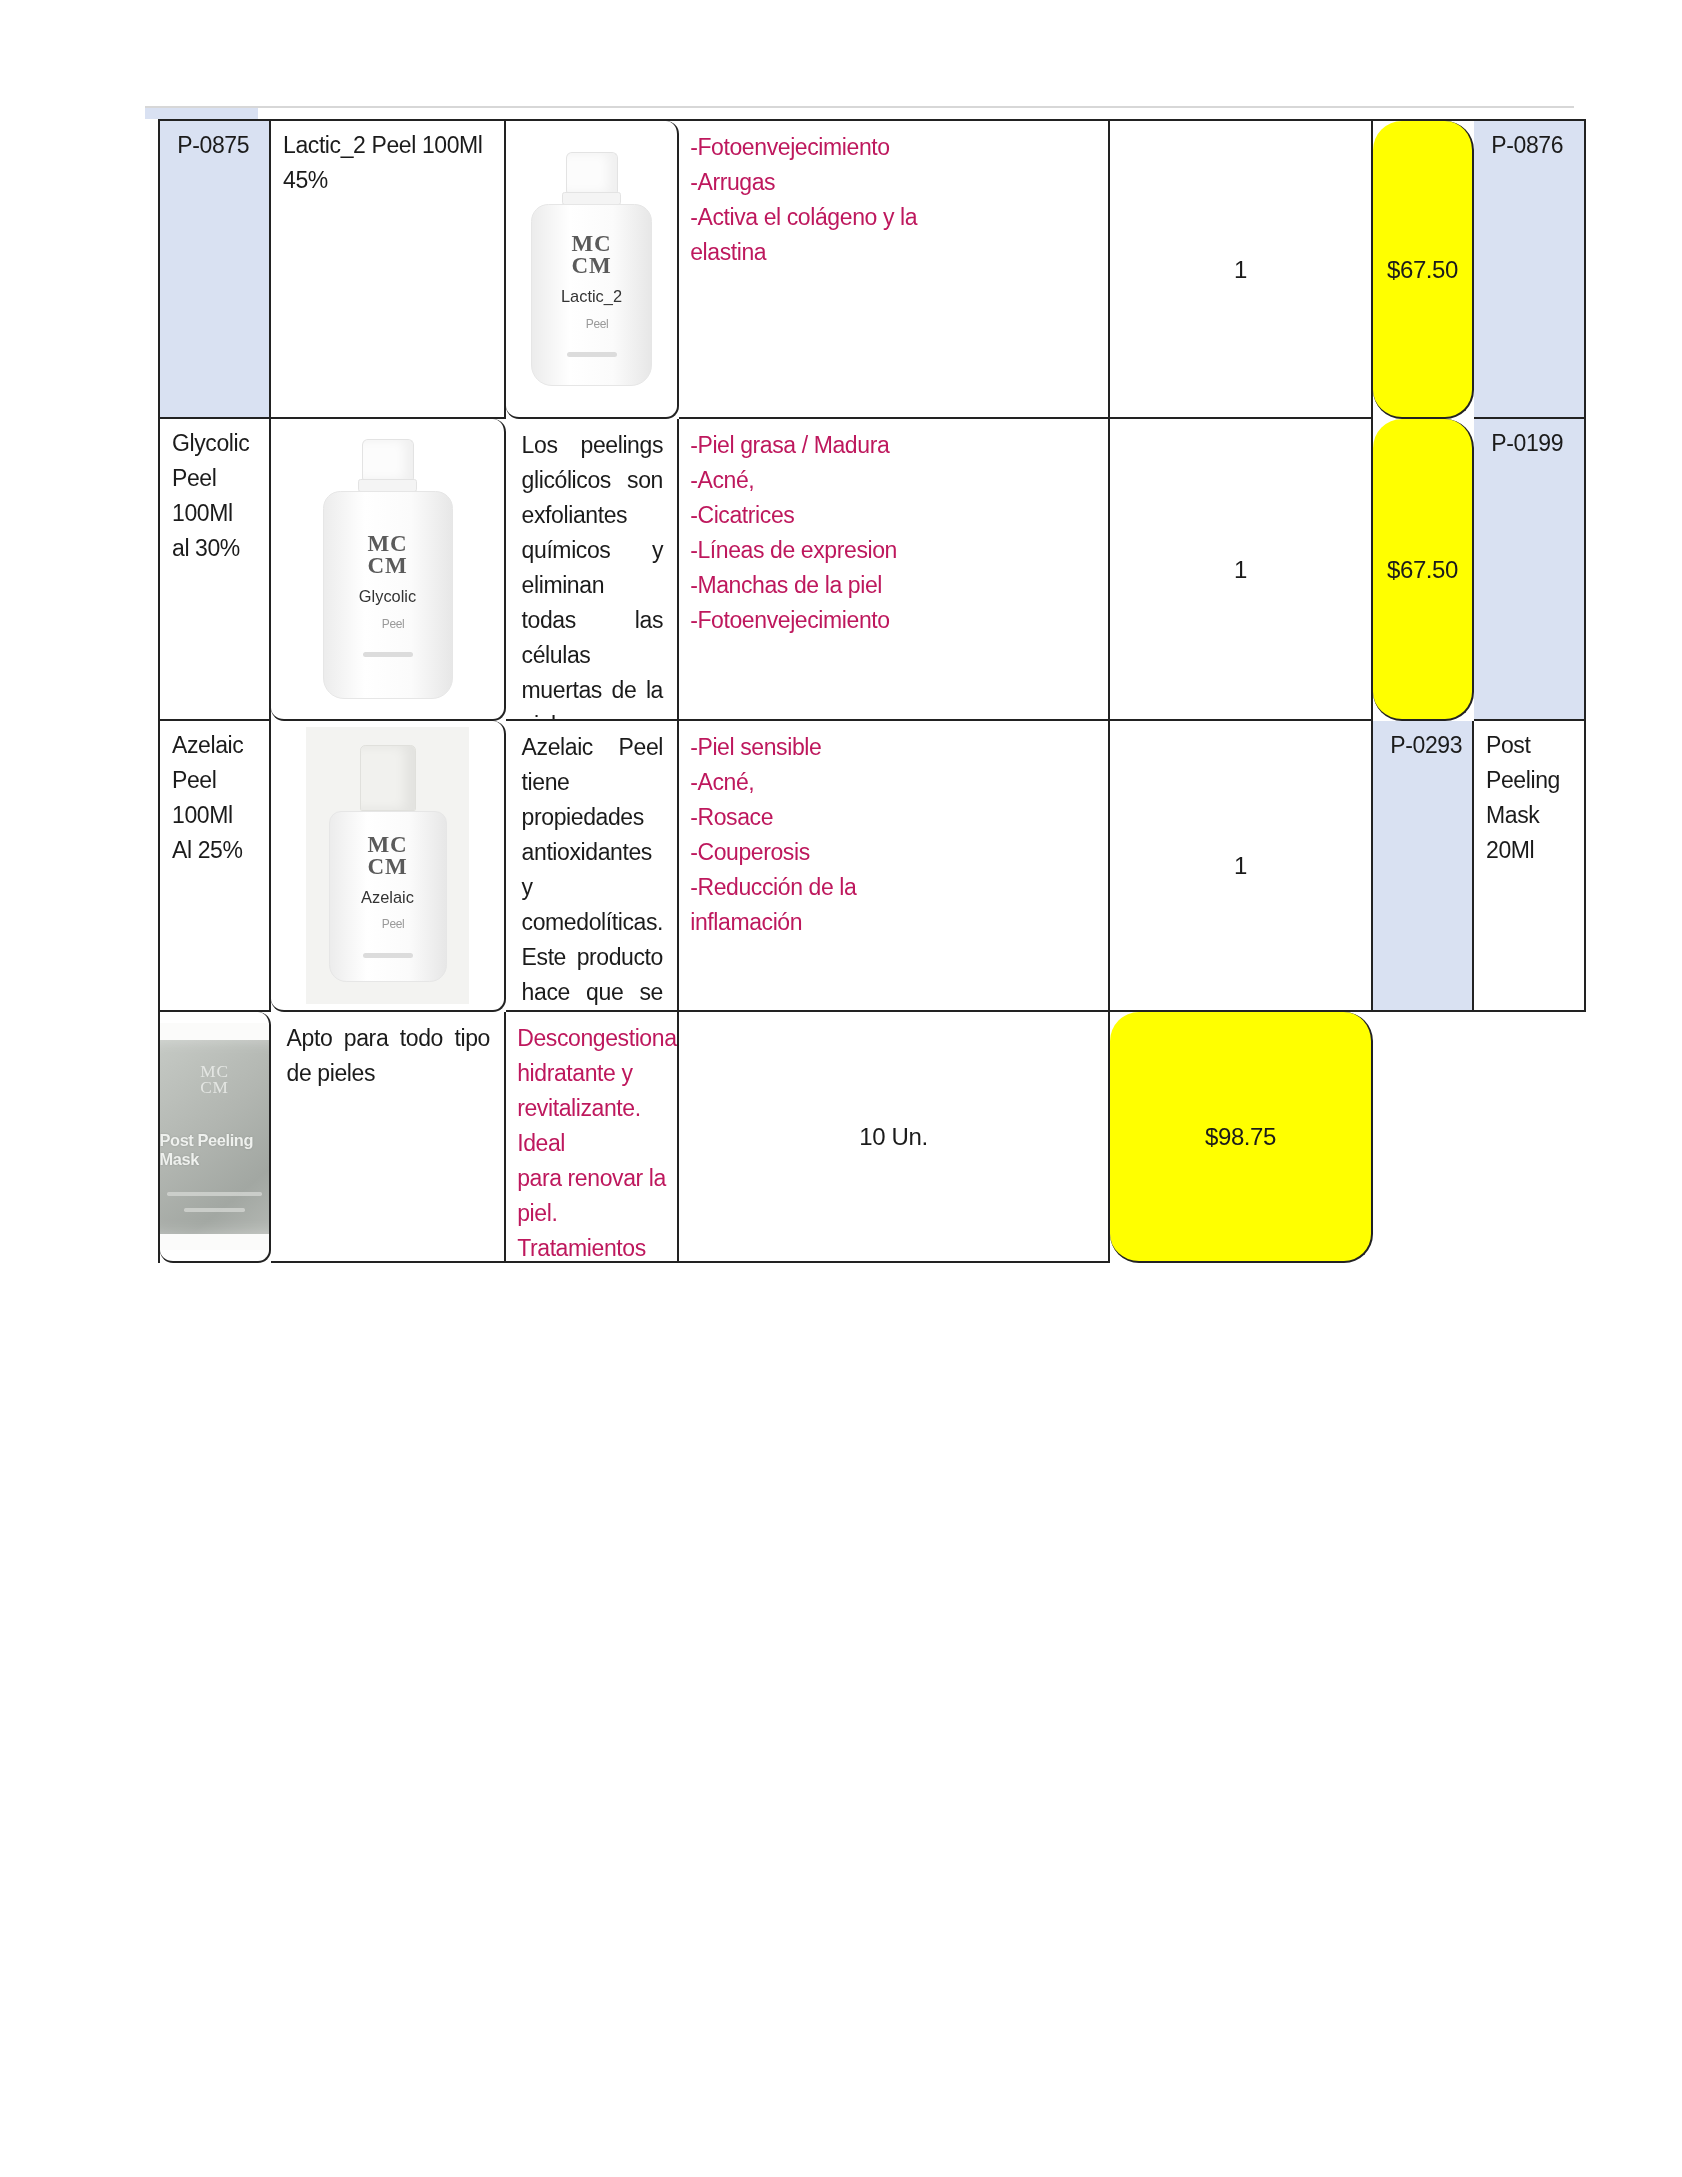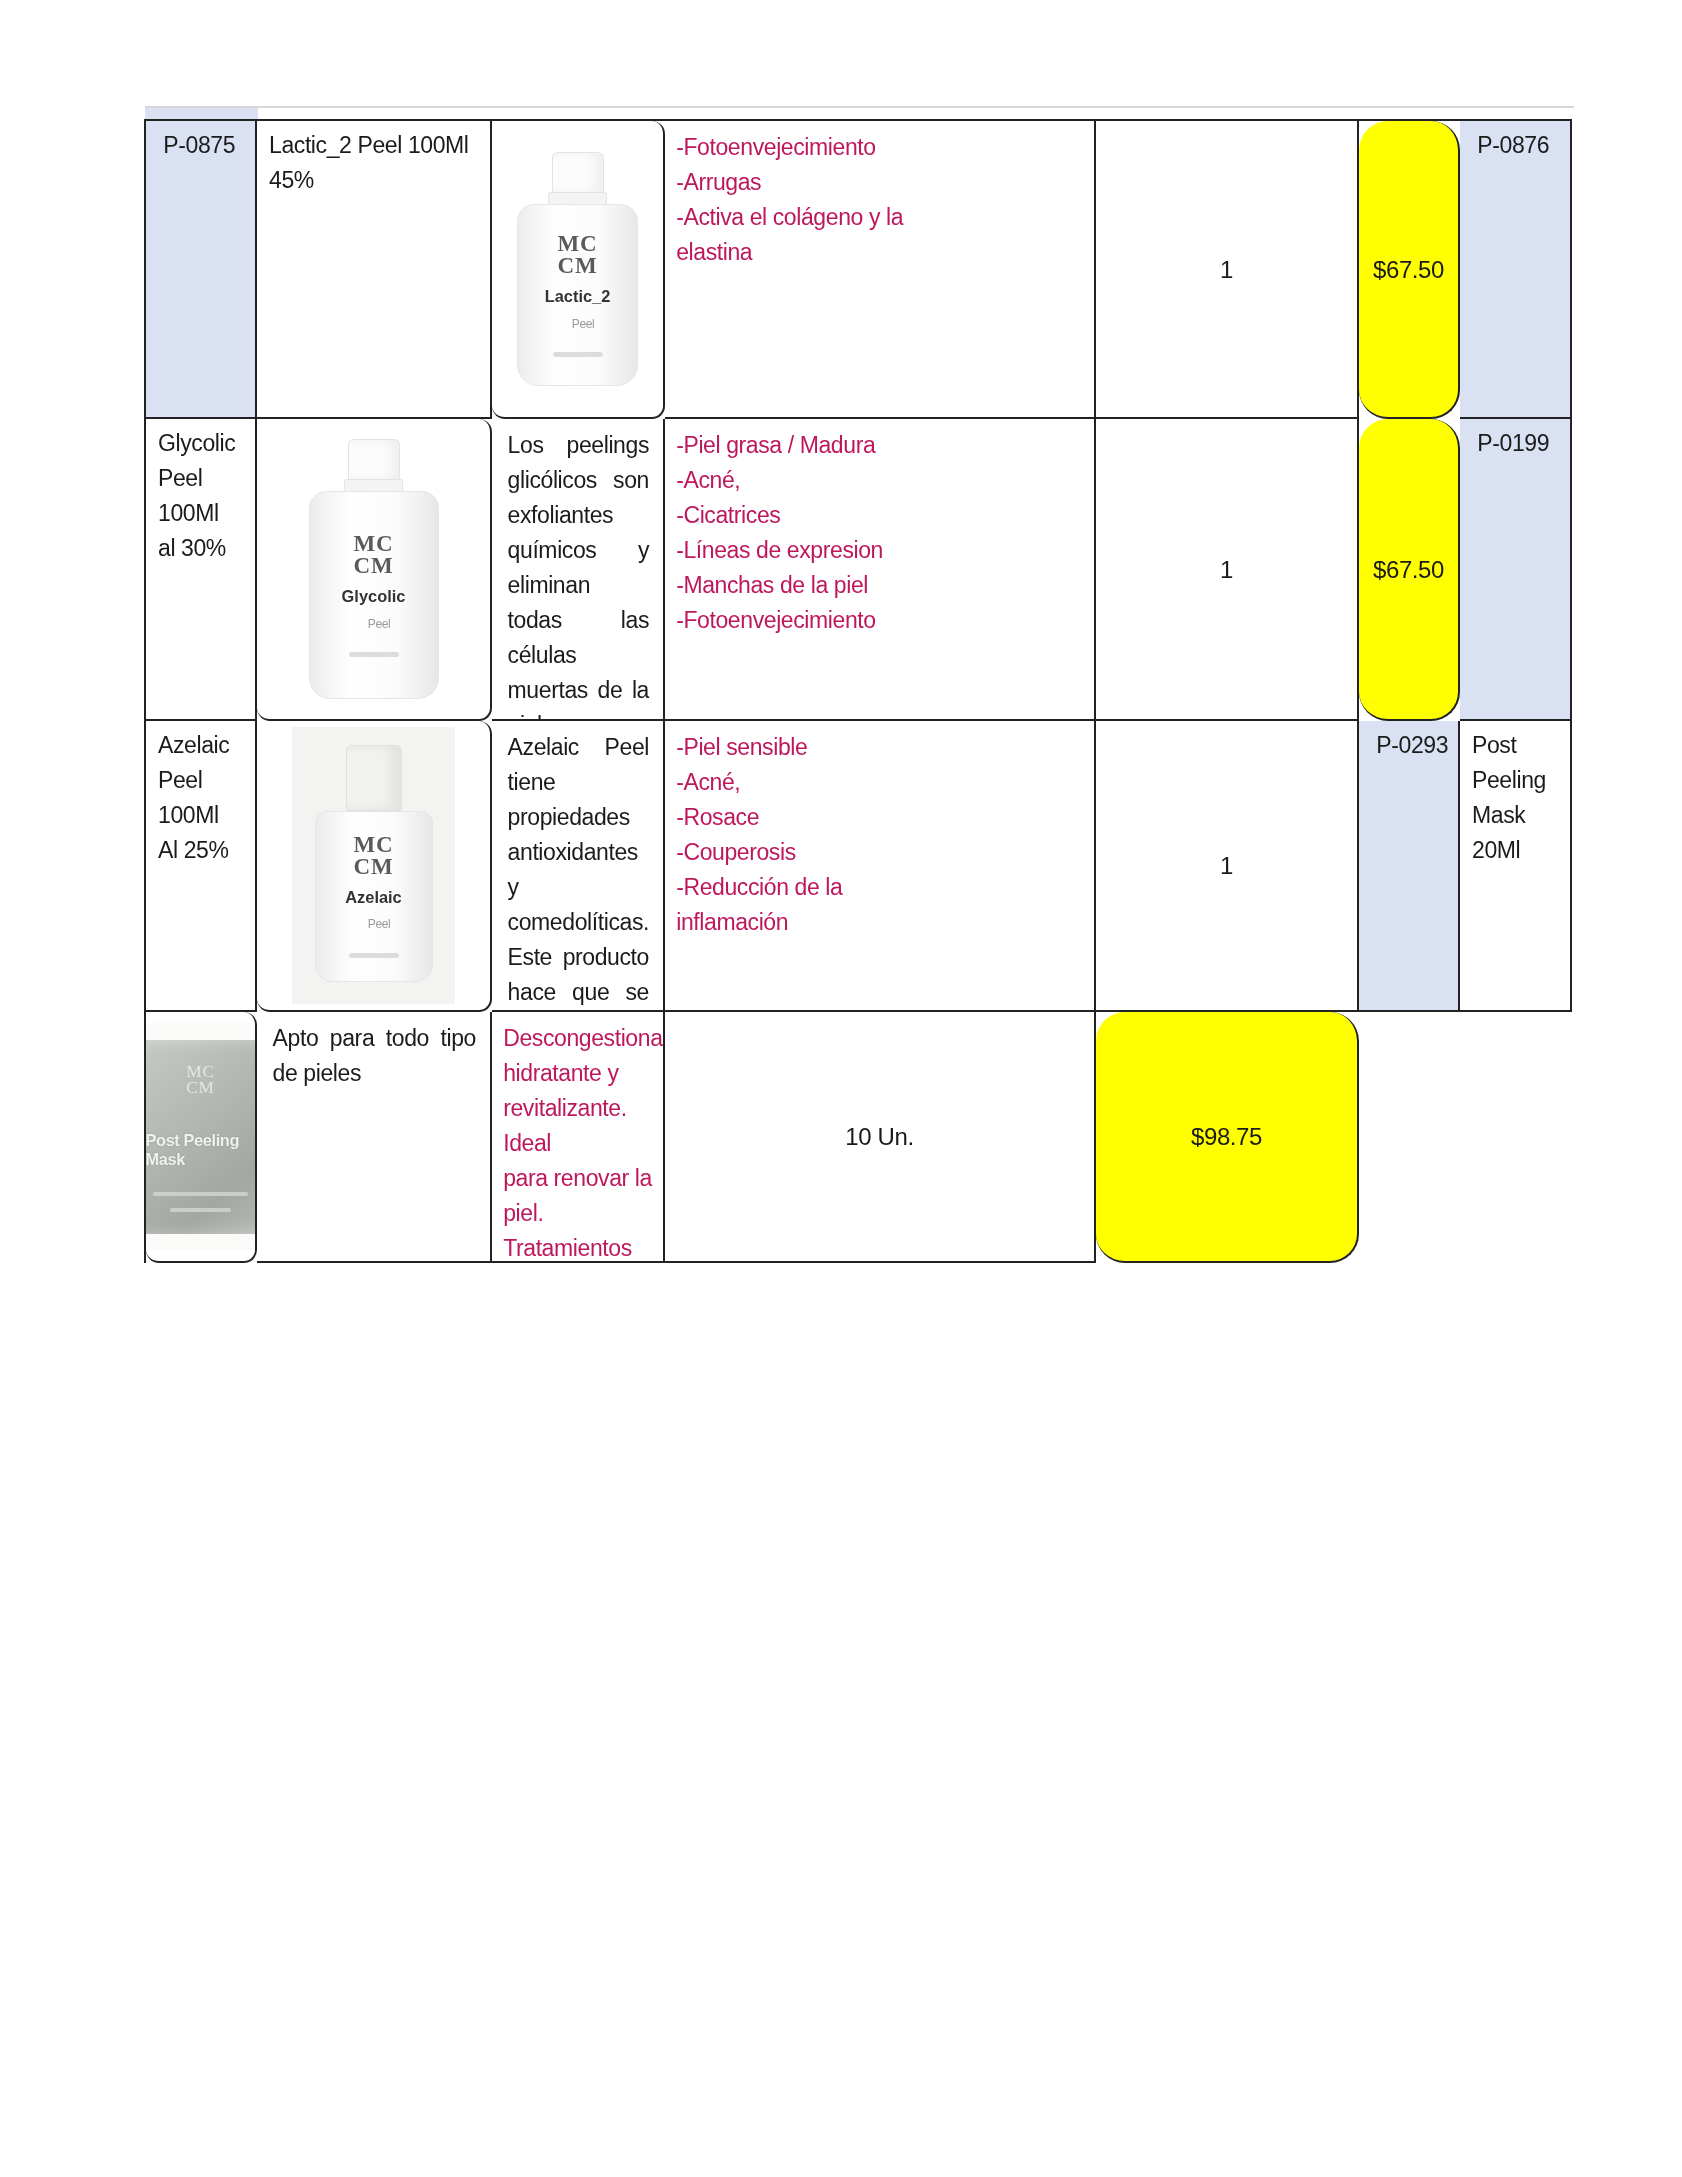--- a/index.html
+++ b/index.html
@@ -14,21 +14,21 @@
   .remnant-line{
     position:absolute;left:145px;top:106px;width:1429px;height:1.7px;
     background:#c9c9c9;opacity:.75;
   }
   .remnant-cell{
     position:absolute;left:145px;top:108px;width:113px;height:11.2px;
     background:#d9e1f2;
   }
 
   .pricing-table{
-    position:absolute;left:144px;top:119px;
+    position:absolute;left:158px;top:119px;
     display:grid;
     grid-template-columns:111px 235px 173px 431px 263px 101px 112px;
     grid-template-rows:298px 302px 291px 251px;
     border-top:2.6px solid #222;border-left:2.6px solid #222;
     background:#fff;
   }
   .cell{
     box-sizing:border-box;
     border-right:2.6px solid #222;border-bottom:2.6px solid #222;
     font-size:23px;line-height:35px;letter-spacing:-0.4px;
@@ -94,21 +94,21 @@
   }
   .b1{width:119px;height:180px;}
   .b2{width:128px;height:206px;}
   .b3{width:116px;height:169px;border-radius:12px 12px 17.3px 17.3px;}
   .brand{
     font-family:"Liberation Serif", serif;
     font-size:23px;line-height:21.6px;letter-spacing:0.9px;
     color:#5a5a5a;font-weight:600;text-align:center;white-space:pre-line;
   }
   .plabel{
-    margin-top:10.4px;font-size:16.4px;font-weight:bold;color:#333;letter-spacing:0;
+    margin-top:10.4px;font-size:16.4px;font-weight:normal;color:#333;letter-spacing:0;
     line-height:18px;text-align:left;white-space:pre-line;
   }
   .psub{font-size:12px;color:#9a9a9a;margin-top:1.7px;margin-left:11px;}
   .micro{width:50px;height:5.2px;background:#dcdcdc;border-radius:2.6px;margin-top:10.4px;}
 
   .sachet{
     width:138px;height:194px;
     background:linear-gradient(140deg,#c7cbc6,#b2b6b1 45%,#a2a7a2 75%,#b7bbb6);
     border-radius:3.5px;
     box-shadow:inset 0 0 15.6px rgba(255,255,255,.35);

